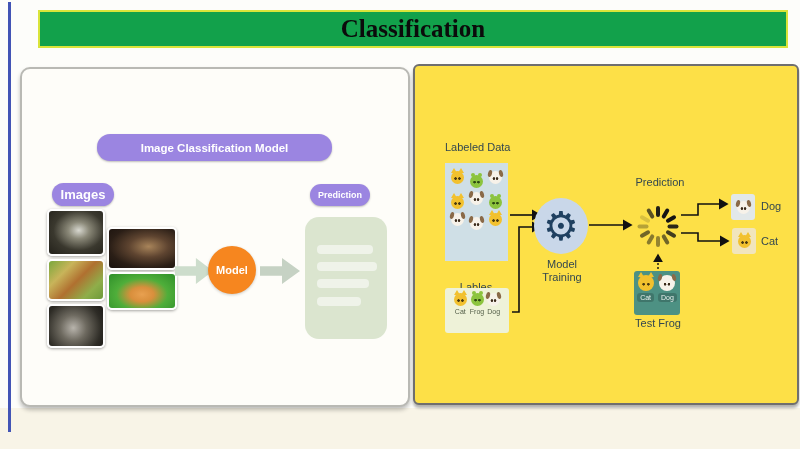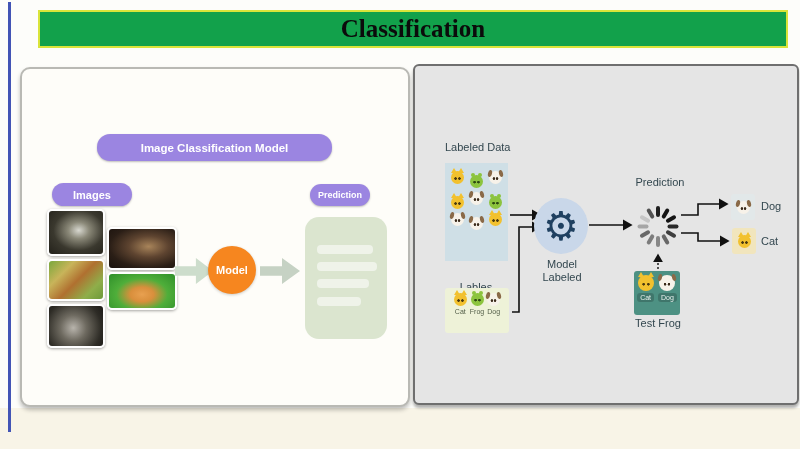--- a/index.html
+++ b/index.html
@@ -10,29 +10,29 @@
 
   
   .header-bar{position:absolute;left:38px;top:10px;width:750px;height:38px;background:#12a14b;
               border:2px solid #d9e43a;box-sizing:border-box;display:flex;align-items:center;justify-content:center;}
   .header-title{font-family:"Liberation Serif",serif;font-weight:bold;font-size:25px;color:#0b0b0b;}
 
   
   .left-panel{position:absolute;left:20px;top:67px;width:390px;height:340px;background:#fefdf9;
               border:2px solid #b9b9b4;border-radius:10px;box-sizing:border-box;
               box-shadow:0 3px 4px rgba(0,0,0,0.25);}
-  .right-panel{position:absolute;left:413px;top:64px;width:386px;height:341px;background:#e5e5e5;
+  .right-panel{position:absolute;left:413px;top:64px;width:386px;height:341px;background:#fde047;
                border:2px solid #6f6f6f;border-radius:6px;box-sizing:border-box;
                box-shadow:0 3px 3px rgba(0,0,0,0.3);}
 
   
   .pill{background:#9b85e1;color:#fff;font-weight:bold;text-align:center;border-radius:12px;
         box-shadow:0 1px 2px rgba(0,0,0,0.25);display:flex;align-items:center;justify-content:center;}
   .banner{position:absolute;left:75px;top:36px;width:235px;height:27px;font-size:11.5px;border-radius:13px;margin-top:29px;}
-  .images-pill{position:absolute;left:30px;top:114px;width:80px;height:23px;font-size:11px;}
+  .images-pill{position:absolute;left:30px;top:114px;width:62px;height:23px;font-size:13px;}
   .prediction-pill{position:absolute;left:288px;top:115px;width:60px;height:22px;font-size:9px;}
 
   .photo{position:absolute;border:2px solid #fff;border-radius:5px;box-sizing:border-box;
          box-shadow:0 1px 3px rgba(0,0,0,0.35);}
   .photo-cat-bw{left:25px;top:140px;width:58px;height:47px;
     background:radial-gradient(ellipse at 55% 45%,#d8d8d0 0%,#8a8878 25%,#3a382e 60%,#23211a 100%);}
   .photo-fox{left:25px;top:190px;width:58px;height:42px;
     background:linear-gradient(135deg,#7aa83c 0%,#c8b45a 28%,#b07030 52%,#8fae4a 78%,#6d9a3a 100%);}
   .photo-wolf{left:25px;top:235px;width:58px;height:44px;
     background:radial-gradient(circle at 45% 55%,#b8b4ac 0%,#6e6a60 35%,#2e2c26 75%,#1c1a16 100%);}
@@ -193,21 +193,21 @@
           <span class="animal dog"></span>
           <span class="caption">Dog</span>
         </span>
       </div>
 
     <div class="gear-blob">
       <span class="gear-glyph">⚙</span>
     </div>
     <div class="rp-label model-training-label">
       <span>Model</span><br>
-      <span>Labeled</span>
+      <span>Training</span>
     </div>
 
     <div class="rp-label prediction-title">Prediction</div>
     <div class="spinner">
         <div class="spin-seg" style="transform: rotate(0deg) translateY(-15px); opacity: 0.95;"></div>
         <div class="spin-seg" style="transform: rotate(30deg) translateY(-15px); opacity: 1;"></div>
         <div class="spin-seg" style="transform: rotate(60deg) translateY(-15px); opacity: 1;"></div>
         <div class="spin-seg" style="transform: rotate(90deg) translateY(-15px); opacity: 0.9;"></div>
         <div class="spin-seg" style="transform: rotate(120deg) translateY(-15px); opacity: 0.8;"></div>
         <div class="spin-seg" style="transform: rotate(150deg) translateY(-15px); opacity: 0.6;"></div>

